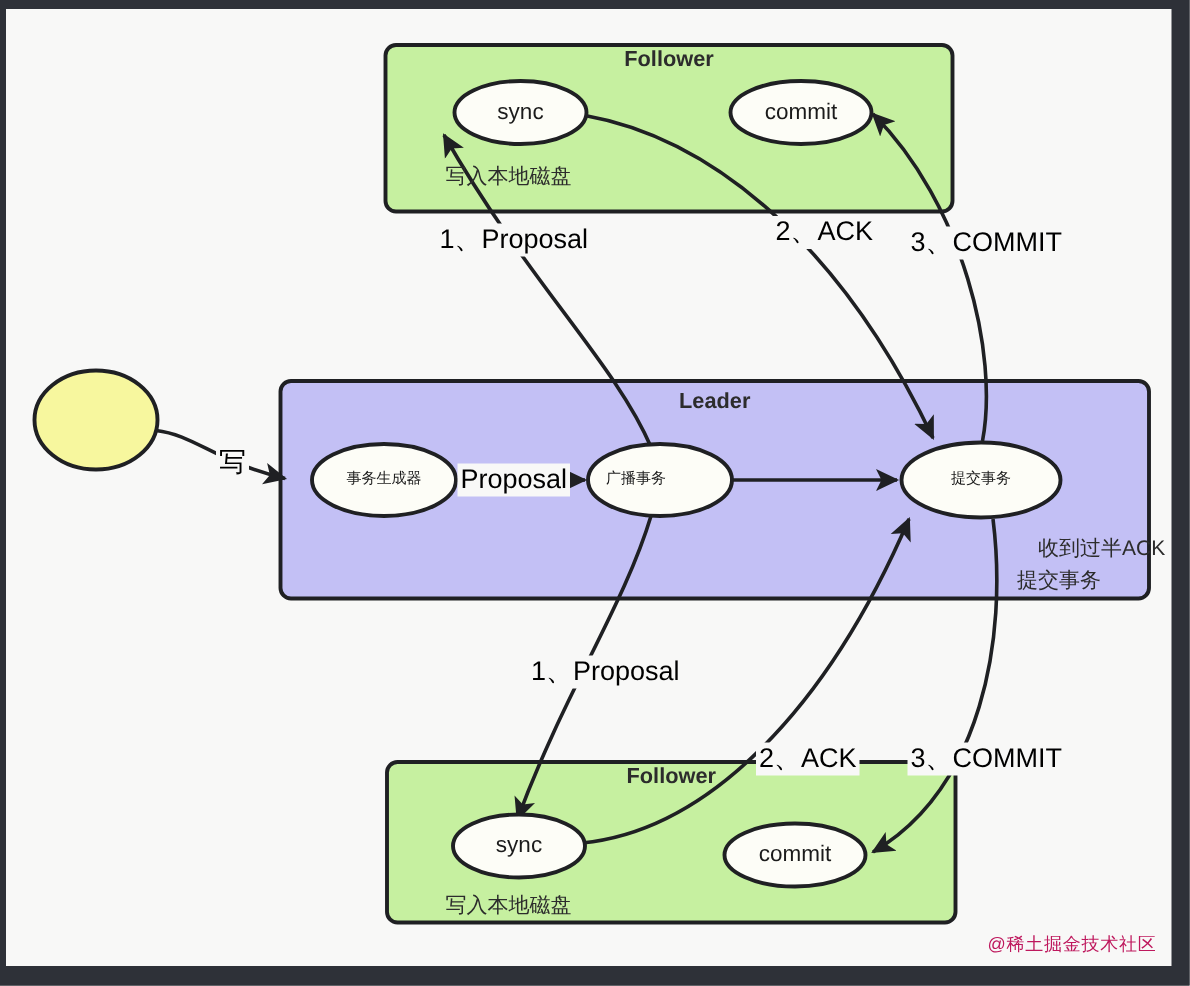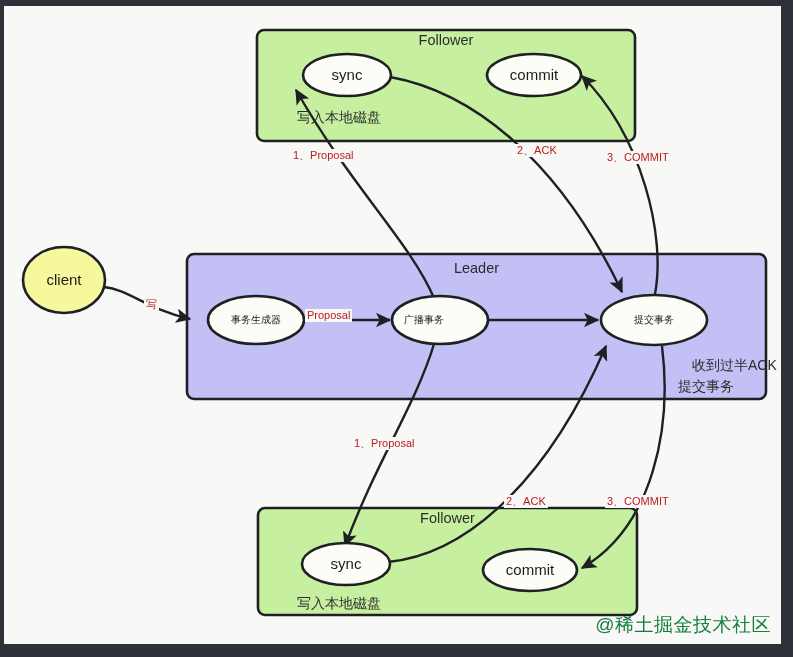--- a/index.html
+++ b/index.html
@@ -43,48 +43,49 @@
     color: #1b1b1b;
     pointer-events: none;
     line-height: 1.25;
   }
   .edge-label {
     position: absolute;
     display: flex;
     align-items: center;
     justify-content: center;
     text-align: center;
-    color: #b91c1c;
+    color: #000000;
     background: #f8f8f7;
-    font-size: 11px;
+    font-size: 18px;
     white-space: nowrap;
     padding: 0 2px;
     line-height: 1.2;
   }
   .group-title {
     position: absolute;
     text-align: center;
     color: #2c2c2c;
     font-size: 14.5px;
     white-space: nowrap;
+    font-weight: bold;
   }
   .group-note {
     position: absolute;
     text-align: center;
     color: #2c2c2c;
     font-size: 14px;
     white-space: nowrap;
     line-height: 1.35;
   }
   .watermark {
     position: absolute;
     right: 10px;
     bottom: 6px;
-    color: #15803d;
-    font-size: 19px;
+    color: #be185d;
+    font-size: 12px;
     white-space: nowrap;
     letter-spacing: 0.5px;
   }
   .ellipse-text { font-size: 15px; }
   .ellipse-text-cn { font-size: 10px; }
 </style>
 </head>
 <body>
 
 <div id="canvas">
@@ -144,21 +145,20 @@
 
     <div class="group-title" style="left:183px; top:254px; width:579px;">Leader</div>
 
     <div class="group-note" style="left:688px; top:350px;">收到过半ACK</div>
     <div class="group-note" style="left:674px; top:371px;">提交事务</div>
 
     <div class="group-title" style="left:254px; top:504px; width:379px;">Follower</div>
 
     <div class="group-note" style="left:293px; top:588px;">写入本地磁盘</div>
 
-    <div class="node-label ellipse-text" style="left:19px; top:260px; width:82px; height:28px;">client</div>
 
     <div class="node-label ellipse-text-cn" style="left:204px; top:300px; width:96px; height:28px;">事务生成器</div>
 
     <div class="node-label ellipse-text-cn" style="left:372px; top:300px; width:96px; height:28px;">广播事务</div>
 
     <div class="node-label ellipse-text-cn" style="left:597px; top:300px; width:106px; height:28px;">提交事务</div>
 
     <div class="node-label ellipse-text" style="left:299px; top:56px; width:88px; height:26px;">sync</div>
 
     <div class="node-label ellipse-text" style="left:483px; top:56px; width:94px; height:26px;">commit</div>

